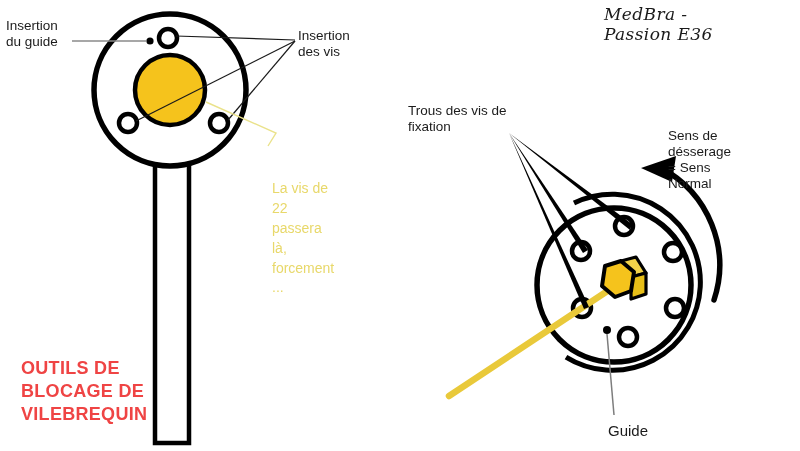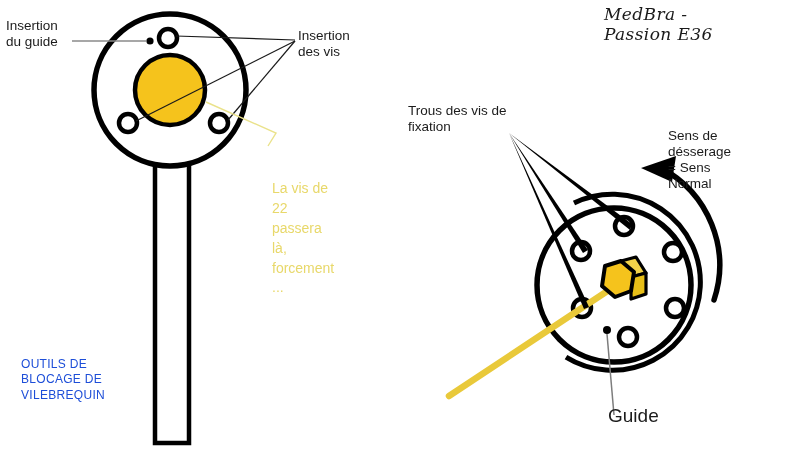--- a/index.html
+++ b/index.html
@@ -41,23 +41,23 @@
   }
   #lbl-vis22 {
     left: 272px; top: 136px;
     font-size: 14px;
     color: #e8d86a;
     line-height: 1.42;
     margin-top: 43px;
   }
   #lbl-outils {
     left: 21px; top: 357px;
-    font-size: 12px;
-    color: #1d4ed8;
-    font-weight: normal;
+    font-size: 18px;
+    color: #ef4444;
+    font-weight: bold;
     letter-spacing: .3px;
     line-height: 1.28;
   }
   #lbl-trous {
     left: 408px; top: 103px;
     font-size: 13.5px;
     color: #1b1b1b;
   }
   #lbl-sens {
     left: 668px; top: 128px;
@@ -65,22 +65,22 @@
     color: #1b1b1b;
   }
   #lbl-visvilebrequin {
     left: 404px; top: 412px;
     font-size: 13.5px;
     color: #edd96f;
     font-weight: bold;
     line-height: 1.3;
   }
   #lbl-guide {
-    left: 608px; top: 405px;
-    font-size: 19px;
+    left: 608px; top: 422px;
+    font-size: 15px;
     color: #1b1b1b;
   }
   #lbl-signature {
     left: 604px; top: 4px;
     font-size: 17px;
     color: #1a1a1a;
     font-family: "DejaVu Serif", serif;
     font-style: italic;
     letter-spacing: .4px;
   }

